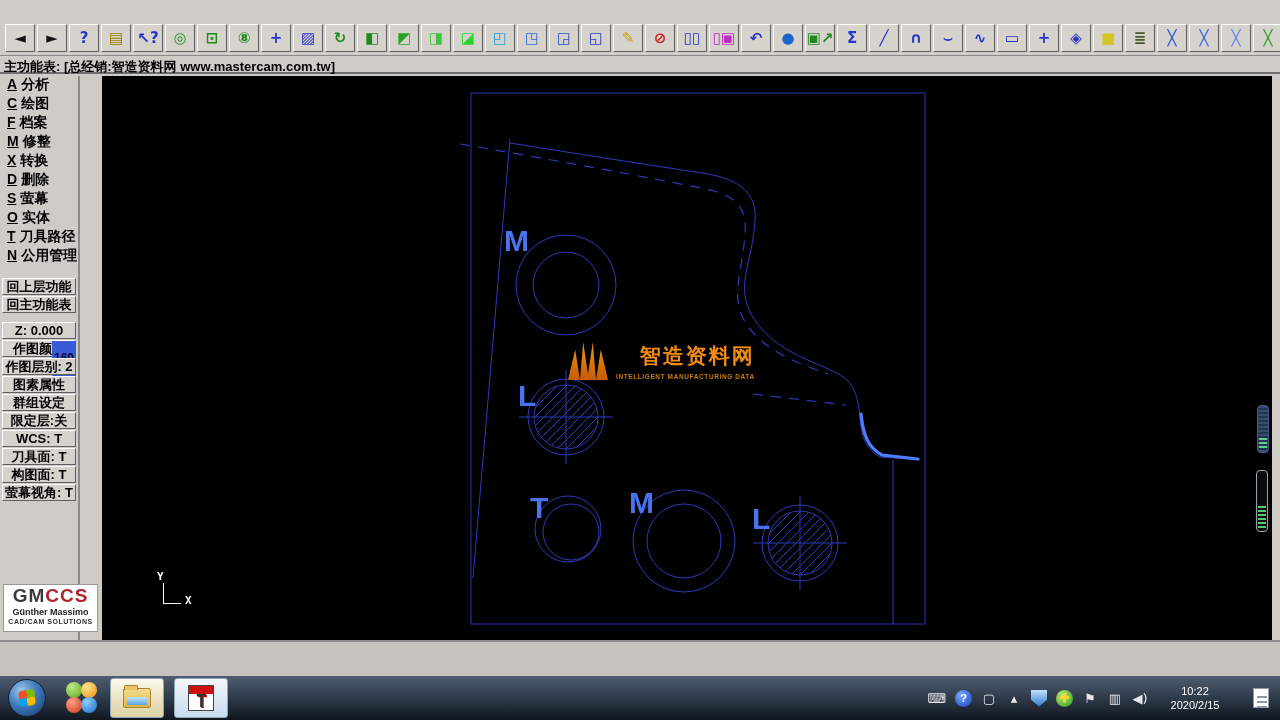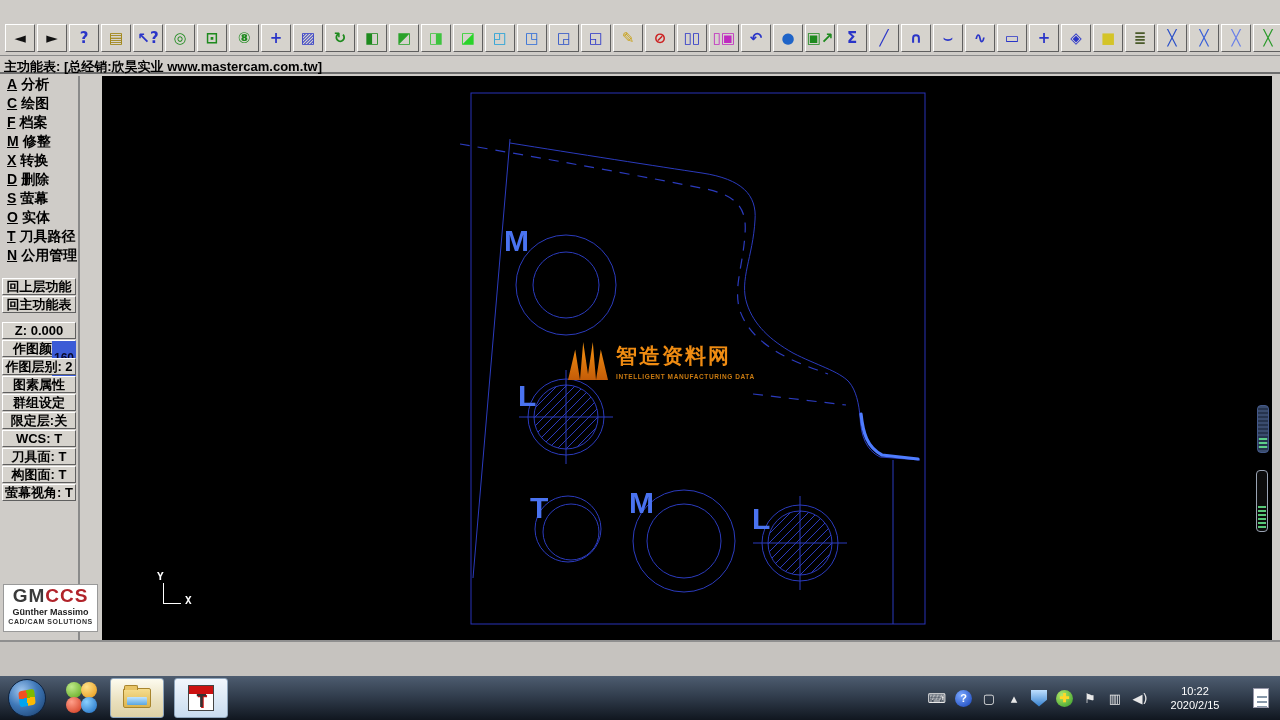--- a/index.html
+++ b/index.html
@@ -62,21 +62,21 @@
   #canvas svg { position:absolute; left:0; top:0; }
   .cad-label { position:absolute; color:#4a73f0; font:bold 30px "Liberation Sans",sans-serif; }
   #units { position:absolute; left:15px; top:546px; color:#fff; font:bold 11px "DejaVu Sans Mono",monospace;margin-top:46px; }
   #axis { position:absolute; left:50px; top:494px; width:50px; height:46px; color:#fff; }
   #axis .ylab { position:absolute; left:5px; top:0; font:bold 11px "DejaVu Sans Mono",monospace; }
   #axis .xlab { position:absolute; left:33px; top:24px; font:bold 11px "DejaVu Sans Mono",monospace; }
   #axis .vline { position:absolute; left:11px; top:13px; width:1px; height:20px; background:#fff; }
   #axis .hline { position:absolute; left:11px; top:33px; width:18px; height:1px; background:#fff; }
 
   
-  #watermark { position:absolute; left:466px; top:266px; display:flex; align-items:flex-start; }
+  #watermark { position:absolute; left:466px; top:266px; display:flex; align-items:flex-start;text-align:right; }
   #wm-logo { width:40px; height:38px; margin-right:8px;
     background:
       linear-gradient(#f59311,#c45c08); 
     clip-path:polygon(0 100%,18% 20%,30% 100%,38% 0,50% 85%,62% 0,70% 100%,82% 20%,100% 100%);
   }
   #wm-text .wm-title { font:bold 21px "Liberation Sans",sans-serif; color:#f08c12; letter-spacing:2px; }
   #wm-text .wm-sub { font:bold 6.5px "Liberation Sans",sans-serif; color:#c97a10; letter-spacing:0.6px; margin-top:3px; }
 
   
   .dock-handle { position:absolute; width:12px; border-radius:4px; }
@@ -179,21 +179,21 @@
       <div class="tb-btn" style="color: rgb(42, 53, 200);">◈</div>
       <div class="tb-btn" style="color: rgb(212, 196, 40);">■</div>
       <div class="tb-btn" style="color: rgb(74, 90, 42);">≣</div>
       <div class="tb-btn" style="color: rgb(42, 80, 200);">╳</div>
       <div class="tb-btn" style="color: rgb(58, 96, 216);">╳</div>
       <div class="tb-btn" style="color: rgb(106, 128, 232);">╳</div>
       <div class="tb-btn" style="color: rgb(42, 154, 42);">╳</div>
     </div>
 
   <div id="menubar">
-    <span>主功能表: [总经销:欣昊实业 www.mastercam.com.tw]</span>
+    <span>主功能表: [总经销:智造资料网 www.mastercam.com.tw]</span>
   </div>
 
   <div id="sidebar">
     <div id="menu-list">
         <div class="menu-item"><u>A</u>分析</div>
         <div class="menu-item"><u>C</u>绘图</div>
         <div class="menu-item"><u>F</u>档案</div>
         <div class="menu-item"><u>M</u>修整</div>
         <div class="menu-item"><u>X</u>转换</div>
         <div class="menu-item"><u>D</u>删除</div>

